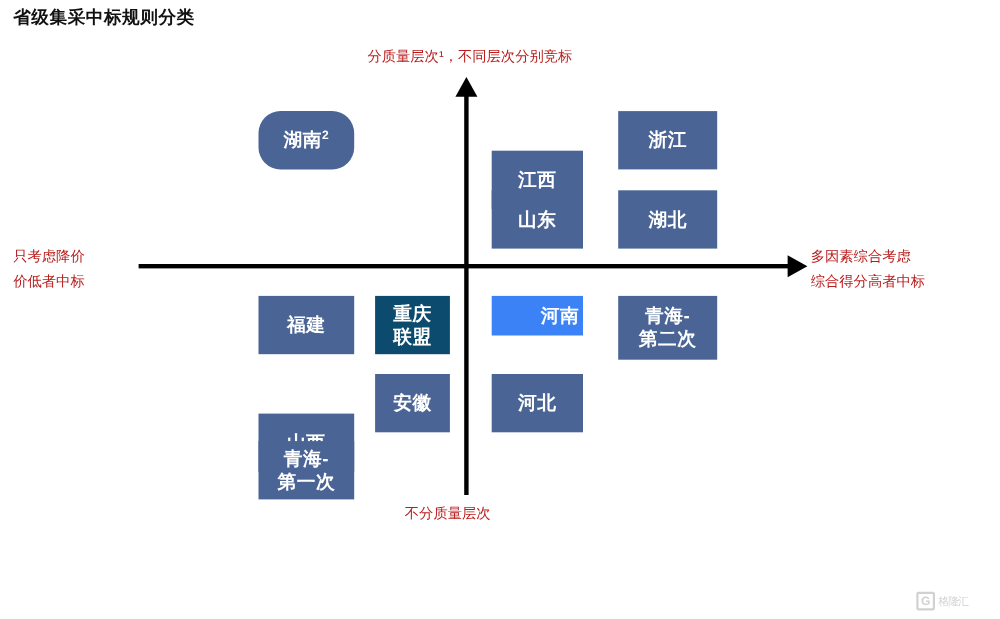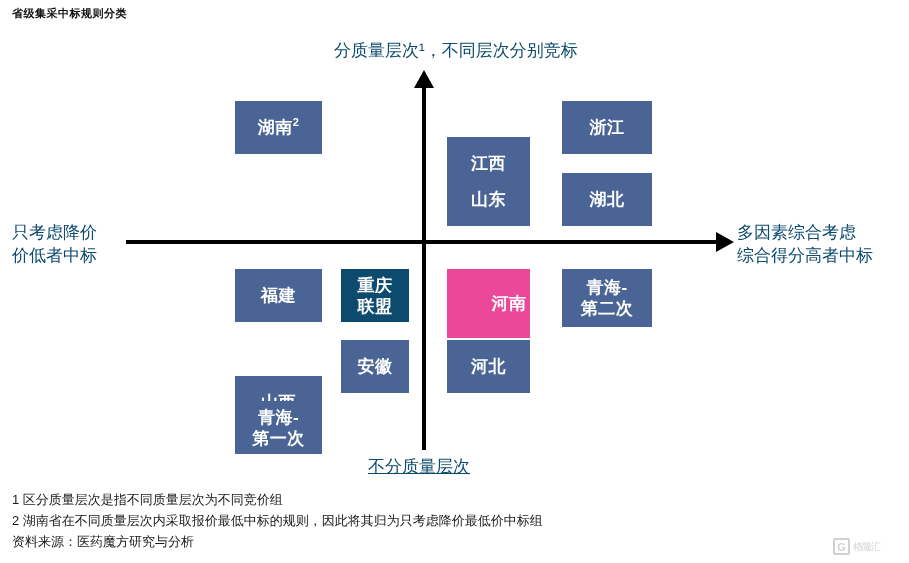--- a/index.html
+++ b/index.html
@@ -17,21 +17,21 @@
     height: 563px;
     overflow: hidden;
     background: #ffffff;
   }
 
   
   .title {
     position: absolute;
     left: 12px;
     top: 6px;
-    font-size: 11px;
+    font-size: 16px;
     font-weight: bold;
     letter-spacing: 0.5px;
     color: #111111;
     white-space: nowrap;
   }
 
   
   .axis-h {
     position: absolute;
     left: 126px;
@@ -65,29 +65,29 @@
     width: 0;
     height: 0;
     border-left: 10px solid transparent;
     border-right: 10px solid transparent;
     border-bottom: 18px solid #000000;
   }
 
   
   .axis-label {
     position: absolute;
-    font-size: 17px;
+    font-size: 13px;
     line-height: 23px;
-    color: #0c4a6e;
+    color: #b91c1c;
     white-space: nowrap;
   }
   .label-top   { left: 334px; top: 39px; }
   .label-left  { left: 12px;  top: 221px; }
   .label-right { left: 737px; top: 221px; }
-  .label-bottom{ left: 368px; top: 455px; text-decoration: underline; }
+  .label-bottom{ left: 368px; top: 455px; }
 
   
   .box {
     position: absolute;
     background: #4a6595;
     color: #ffffff;
     font-size: 17px;
     font-weight: bold;
     line-height: 21px;
     display: flex;
@@ -162,21 +162,21 @@
     <div>多因素综合考虑</div>
     <div>综合得分高者中标</div>
   </div>
   <div class="axis-label label-left">
     <div>只考虑降价</div>
     <div>价低者中标</div>
   </div>
   <div class="axis-label label-bottom">不分质量层次</div>
 
   <div id="boxes-layer">
-      <div class="box" style="left: 235px; top: 101px; width: 87px; height: 53px; background: rgb(74, 101, 149);">
+      <div class="box" style="left: 235px; top: 101px; width: 87px; height: 53px; background: rgb(74, 101, 149); border-radius: 20px;">
         <span>湖南<sup>2</sup></span>
       </div>
       <div class="box" style="left: 447px; top: 101px; width: 83px; height: 53px; background: rgb(74, 101, 149); margin-top: 36px;">
         <span>江西</span>
       </div>
       <div class="box" style="left: 562px; top: 101px; width: 90px; height: 53px; background: rgb(74, 101, 149);">
         <span>浙江</span>
       </div>
       <div class="box" style="left: 447px; top: 173px; width: 83px; height: 53px; background: rgb(74, 101, 149); text-align: right;">
         <span>山东</span>
@@ -192,35 +192,30 @@
       </div>
       <div class="box" style="left: 235px; top: 340px; width: 87px; height: 53px; background: rgb(74, 101, 149); margin-top: 36px;">
         <span>山西</span>
       </div>
       <div class="box" style="left: 341px; top: 340px; width: 68px; height: 53px; background: rgb(74, 101, 149);">
         <span>安徽</span>
       </div>
       <div class="box" style="left: 235px; top: 401px; width: 87px; height: 53px; background: rgb(74, 101, 149);">
         <span>青海-<br>第一次</span>
       </div>
-      <div class="box" style="left: 447px; top: 269px; width: 83px; height: 69px; background: #ec4899; padding-left: 41px;">
+      <div class="box" style="left: 447px; top: 269px; width: 83px; height: 36px; background: #3b82f6; padding-left: 41px;">
         <span>河南</span>
       </div>
       <div class="box" style="left: 562px; top: 269px; width: 90px; height: 58px; background: rgb(74, 101, 149);">
         <span>青海-<br>第二次</span>
       </div>
       <div class="box" style="left: 447px; top: 340px; width: 83px; height: 53px; background: rgb(74, 101, 149); font-family: Liberation Serif, serif;">
         <span>河北</span>
       </div>
     </div>
 
-  <div class="footnotes">
-    <div>1 区分质量层次是指不同质量层次为不同竞价组</div>
-    <div>2 湖南省在不同质量层次内采取报价最低中标的规则，因此将其归为只考虑降价最低价中标组</div>
-    <div>资料来源：医药魔方研究与分析</div>
-  </div>
 
   <div class="watermark">
     <div class="wm-mark">G</div>
     <div class="wm-text">格隆汇</div>
   </div>
 
 </div>
 
 </body></html>

